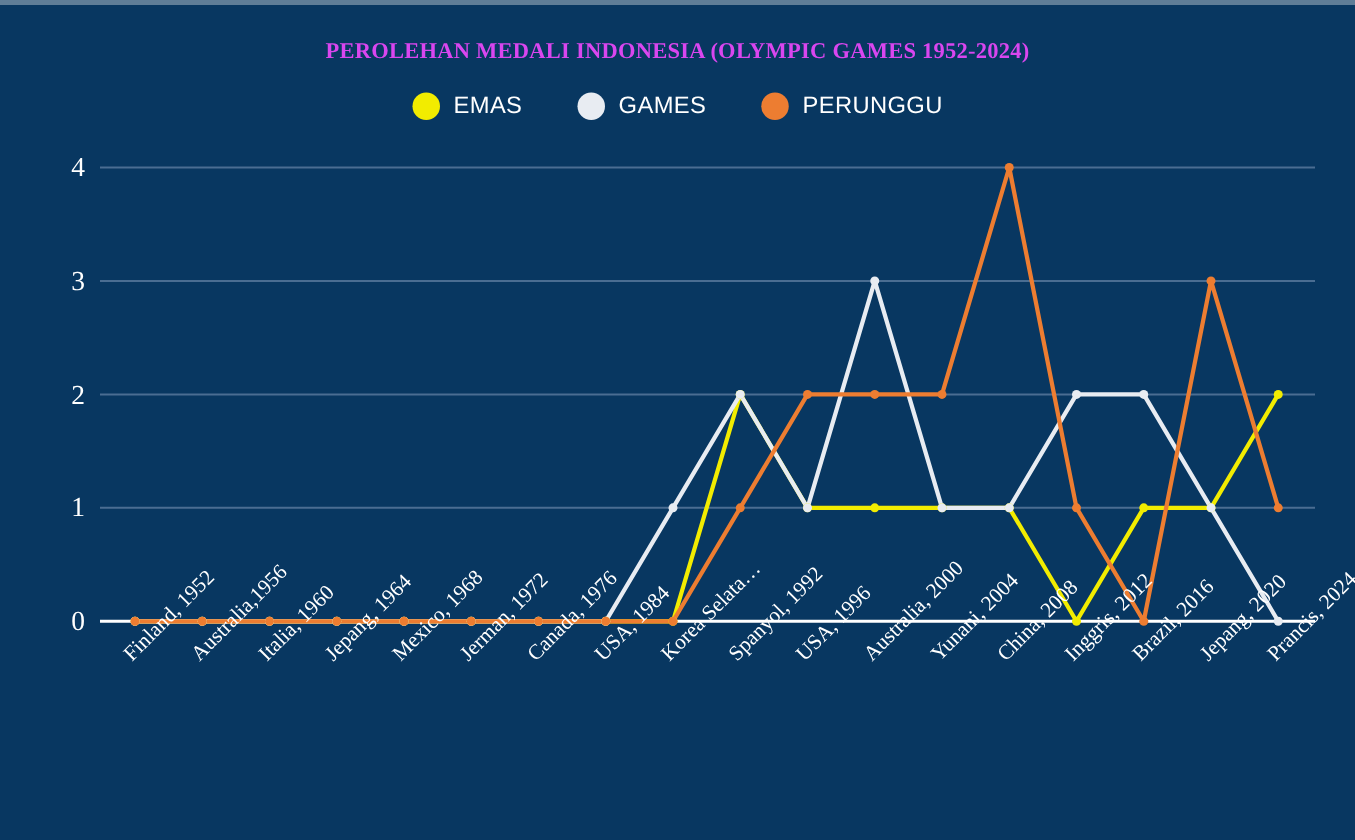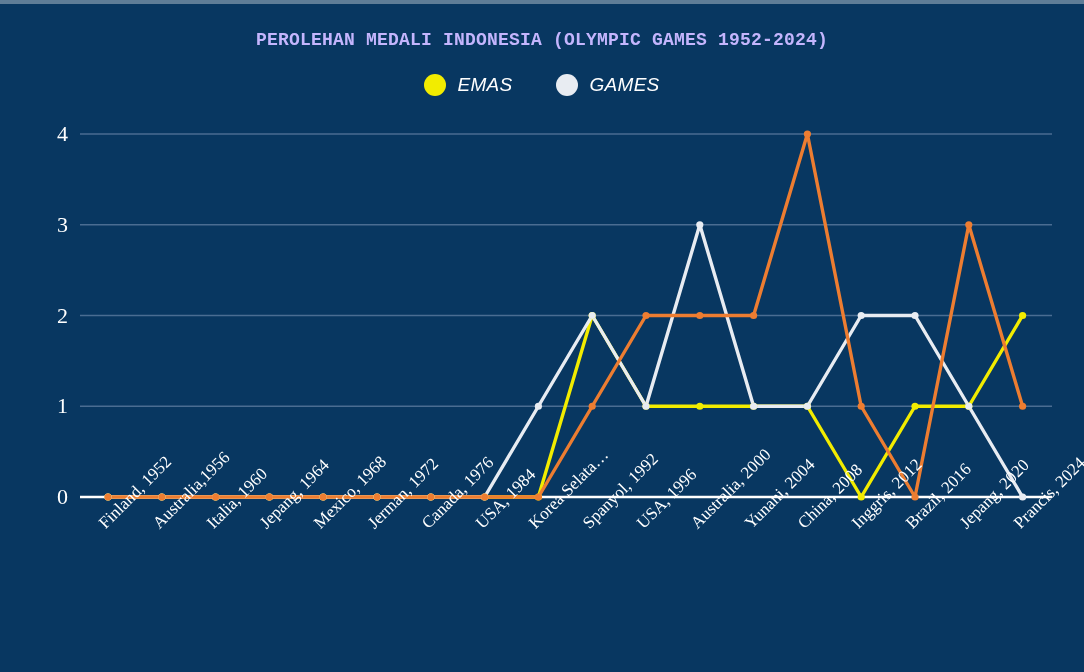--- a/index.html
+++ b/index.html
@@ -24,25 +24,25 @@
     left: 0; top: 0;
     width: 1084px;
     height: 4px;
     background: #5f7d97;
   }
   .chart-title {
     position: absolute;
     left: 0; top: 30px;
     width: 1084px;
     text-align: center;
-    color: #c4b5fd;
+    color: #d946ef;
     font-size: 18px;
     font-weight: bold;
     letter-spacing: 0.2px;
-    font-family: Liberation Mono, monospace;
+    font-family: Liberation Serif, serif;
   }
   .legend {
     position: absolute;
     left: 0; top: 74px;
     width: 1084px;
     display: flex;
     justify-content: center;
     align-items: center;
     gap: 44px;
   }
@@ -55,21 +55,20 @@
     width: 22px;
     height: 22px;
     border-radius: 50%;
     display: block;
   }
   .legend-label {
     color: #ffffff;
     font-size: 19px;
     font-family: "Liberation Sans", sans-serif;
     letter-spacing: 0.3px;
-    font-style: italic;
   }
   .plot {
     position: absolute;
     left: 0; top: 0;
     width: 1084px;
     height: 672px;
   }
   .ytick {
     position: absolute;
     color: #ffffff;
@@ -106,20 +105,24 @@
   <div class="chart-title">PEROLEHAN MEDALI INDONESIA (OLYMPIC GAMES  1952-2024)</div>
 
   <div class="legend" id="legend-root">
       <div class="legend-item">
         <span class="legend-swatch" style="background: rgb(242, 236, 0);"></span>
         <span class="legend-label">EMAS</span>
       </div>
       <div class="legend-item">
         <span class="legend-swatch" style="background: rgb(232, 236, 242);"></span>
         <span class="legend-label">GAMES</span>
+      </div>
+      <div class="legend-item">
+        <span class="legend-swatch" style="background: rgb(237, 125, 49);"></span>
+        <span class="legend-label">PERUNGGU</span>
       </div>
     </div>
 
   <svg class="plot" id="plot-svg" viewBox="0 0 1084 672" width="1084" height="672">
       <line x1="80" y1="497" x2="1052" y2="497" stroke="#ffffff" stroke-width="2.5"></line>
       <line x1="80" y1="406.25" x2="1052" y2="406.25" stroke="#4a6d92" stroke-width="1.6"></line>
       <line x1="80" y1="315.5" x2="1052" y2="315.5" stroke="#4a6d92" stroke-width="1.6"></line>
       <line x1="80" y1="224.75" x2="1052" y2="224.75" stroke="#4a6d92" stroke-width="1.6"></line>
       <line x1="80" y1="134" x2="1052" y2="134" stroke="#4a6d92" stroke-width="1.6"></line>
       <polyline points="108,497 161.8,497 215.6,497 269.4,497 323.2,497 377,497 430.79999999999995,497 484.59999999999997,497 538.4,497 592.2,315.5 646,406.25 699.8,406.25 753.5999999999999,406.25 807.4,406.25 861.1999999999999,497 915,406.25 968.8,406.25 1022.5999999999999,315.5" fill="none" stroke="#f2ec00" stroke-width="3.4" stroke-linejoin="round" stroke-linecap="round"></polyline>

